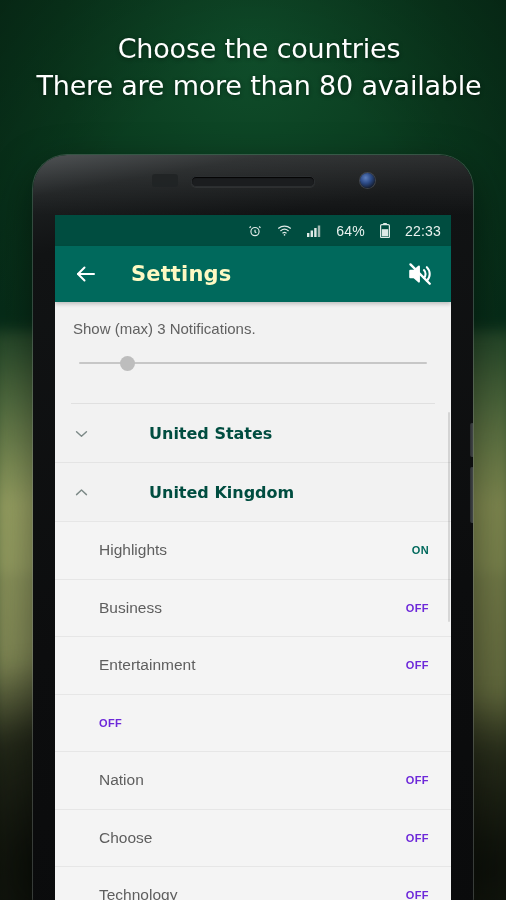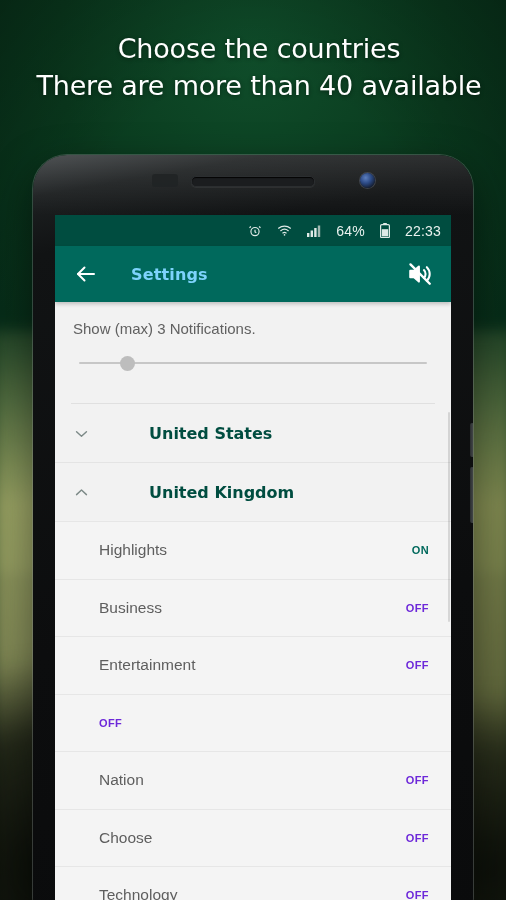--- a/index.html
+++ b/index.html
@@ -172,22 +172,22 @@
     height: 56px;
     background: #00695c;
     display: flex;
     align-items: center;
     padding: 0 14px;
     box-shadow: 0 2px 4px rgba(0,0,0,0.22);
     position: relative;
     z-index: 3;
   }
   .appbar .title {
-    color: #7dd3fc;
-    font-size: 16px;
+    color: #fef9c3;
+    font-size: 21px;
     font-weight: 700;
     margin-left: 28px;
     letter-spacing: 0.15px;
     font-family: "DejaVu Sans", sans-serif;
   }
   .appbar .spacer { flex: 1; }
   .icon-btn {
     display: flex; align-items: center; justify-content: center;
     width: 34px; height: 34px;
     cursor: pointer;
@@ -294,21 +294,21 @@
 <div id="promo">
 
   <div class="bg-base"></div>
   <div class="bg-photo"></div>
   <div class="bg-dark-bl"></div>
   <div class="bg-dark-br"></div>
   <div class="bg-vignette"></div>
 
   <div class="headline">
     <span class="l1">Choose the countries</span>
-    <span class="l2">There are more than 40 available</span>
+    <span class="l2">There are more than 80 available</span>
   </div>
 
   <div class="phone">
     <div class="phone-gloss"></div>
     <div class="sensor"></div>
     <div class="speaker"></div>
     <div class="camera"></div>
     <div class="side-btn b1"></div>
     <div class="side-btn b2"></div>
 

